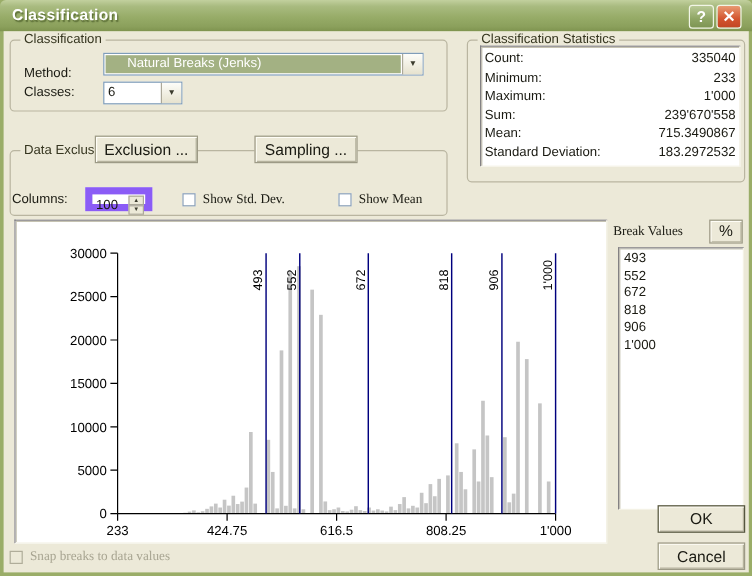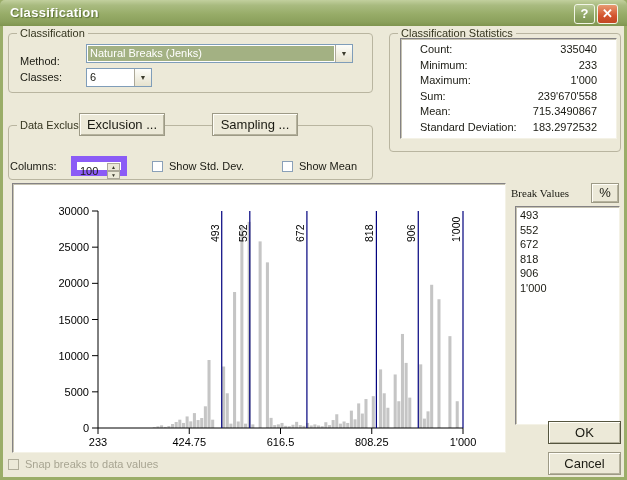--- a/index.html
+++ b/index.html
@@ -35,53 +35,53 @@
   .grp-label {
     position:absolute; top:-7px; left:8px; background:#ece9d8; padding:0 3px; color:#35351f;
   }
 
   .fld-label { position:absolute; color:#1a1a12; }
 
   .combo {
     position:absolute; height:19px; background:#fff; border:1px solid #7f9db9; display:flex;
   }
   .combo .val { flex:1; padding:2px 3px; white-space:nowrap; overflow:hidden; }
-  .combo.hl .val { background:#a3b183; color:#fff; margin:1px; padding:1px 2px; }
+  .combo.hl .val { background:#a3b183; color:#fff; margin:1px; padding:1px 18px; }
   .combo .drop {
     width:17px; background:linear-gradient(to bottom,#fdfdf9,#e6e2ce);
     border-left:1px solid #aca899; text-align:center; font-size:7px; line-height:17px; color:#3b3b2d;
   }
 
   .btn3d {
     position:absolute; background:#ece9d8; border:1px solid #9d9a86;
     box-shadow:inset 1px 1px 0 #fffef7, inset -1px -1px 0 #b5b29d;
     text-align:center; color:#1a1a12; font-size:13px; cursor:default;
   }
   .btn3d.default { border-color:#55553f; }
 
   .sunken {
     background:#fff; border:1px solid; border-color:#848284 #f4f2e6 #f4f2e6 #848284;
     box-shadow:inset 1px 1px 0 #c6c3b2;
   }
 
   
-  .stats-panel { position:absolute; left:397px; top:12px; width:217px; height:101px; padding:3px 19px; }
+  .stats-panel { position:absolute; left:397px; top:12px; width:217px; height:101px; padding:3px 3px; }
   .stat-row { display:flex; justify-content:space-between; line-height:15.5px; }
 
   
   .spin-field { position:absolute; left:71px; top:156px; width:56px; height:20px; background:#fff; border:6px solid #8b5cf6; }
   .spin-field .num { position:absolute; left:3px; top:3px; }
   .spin-btns { position:absolute; right:1px; top:1px; width:13px; height:16px; }
   .spin-btn { height:8px; background:#ece9d8; border:1px solid #aca899; font-size:5px; line-height:6px; text-align:center; color:#3b3b2d; }
 
   .checkbox {
     position:absolute; width:11px; height:11px; background:#fff; border:1px solid #8aa0b8;
   }
   .checkbox.disabled { background:#ece9d8; border-color:#b0ad9a; }
-  .cb-label { position:absolute; }
+  .cb-label { position:absolute;font-family:Liberation Serif, serif; }
   .cb-label.disabled { color:#a8a592; }
 
   
   .chart-panel { position:absolute; left:12px; top:183px; width:494px; height:270px; }
 
   
   .break-list { position:absolute; left:515px; top:206px; width:105px; height:219px; padding:1px 4px; overflow:hidden; }
   .break-item { line-height:14.5px; }
 
   svg text { font-family:"Liberation Sans", sans-serif; }

